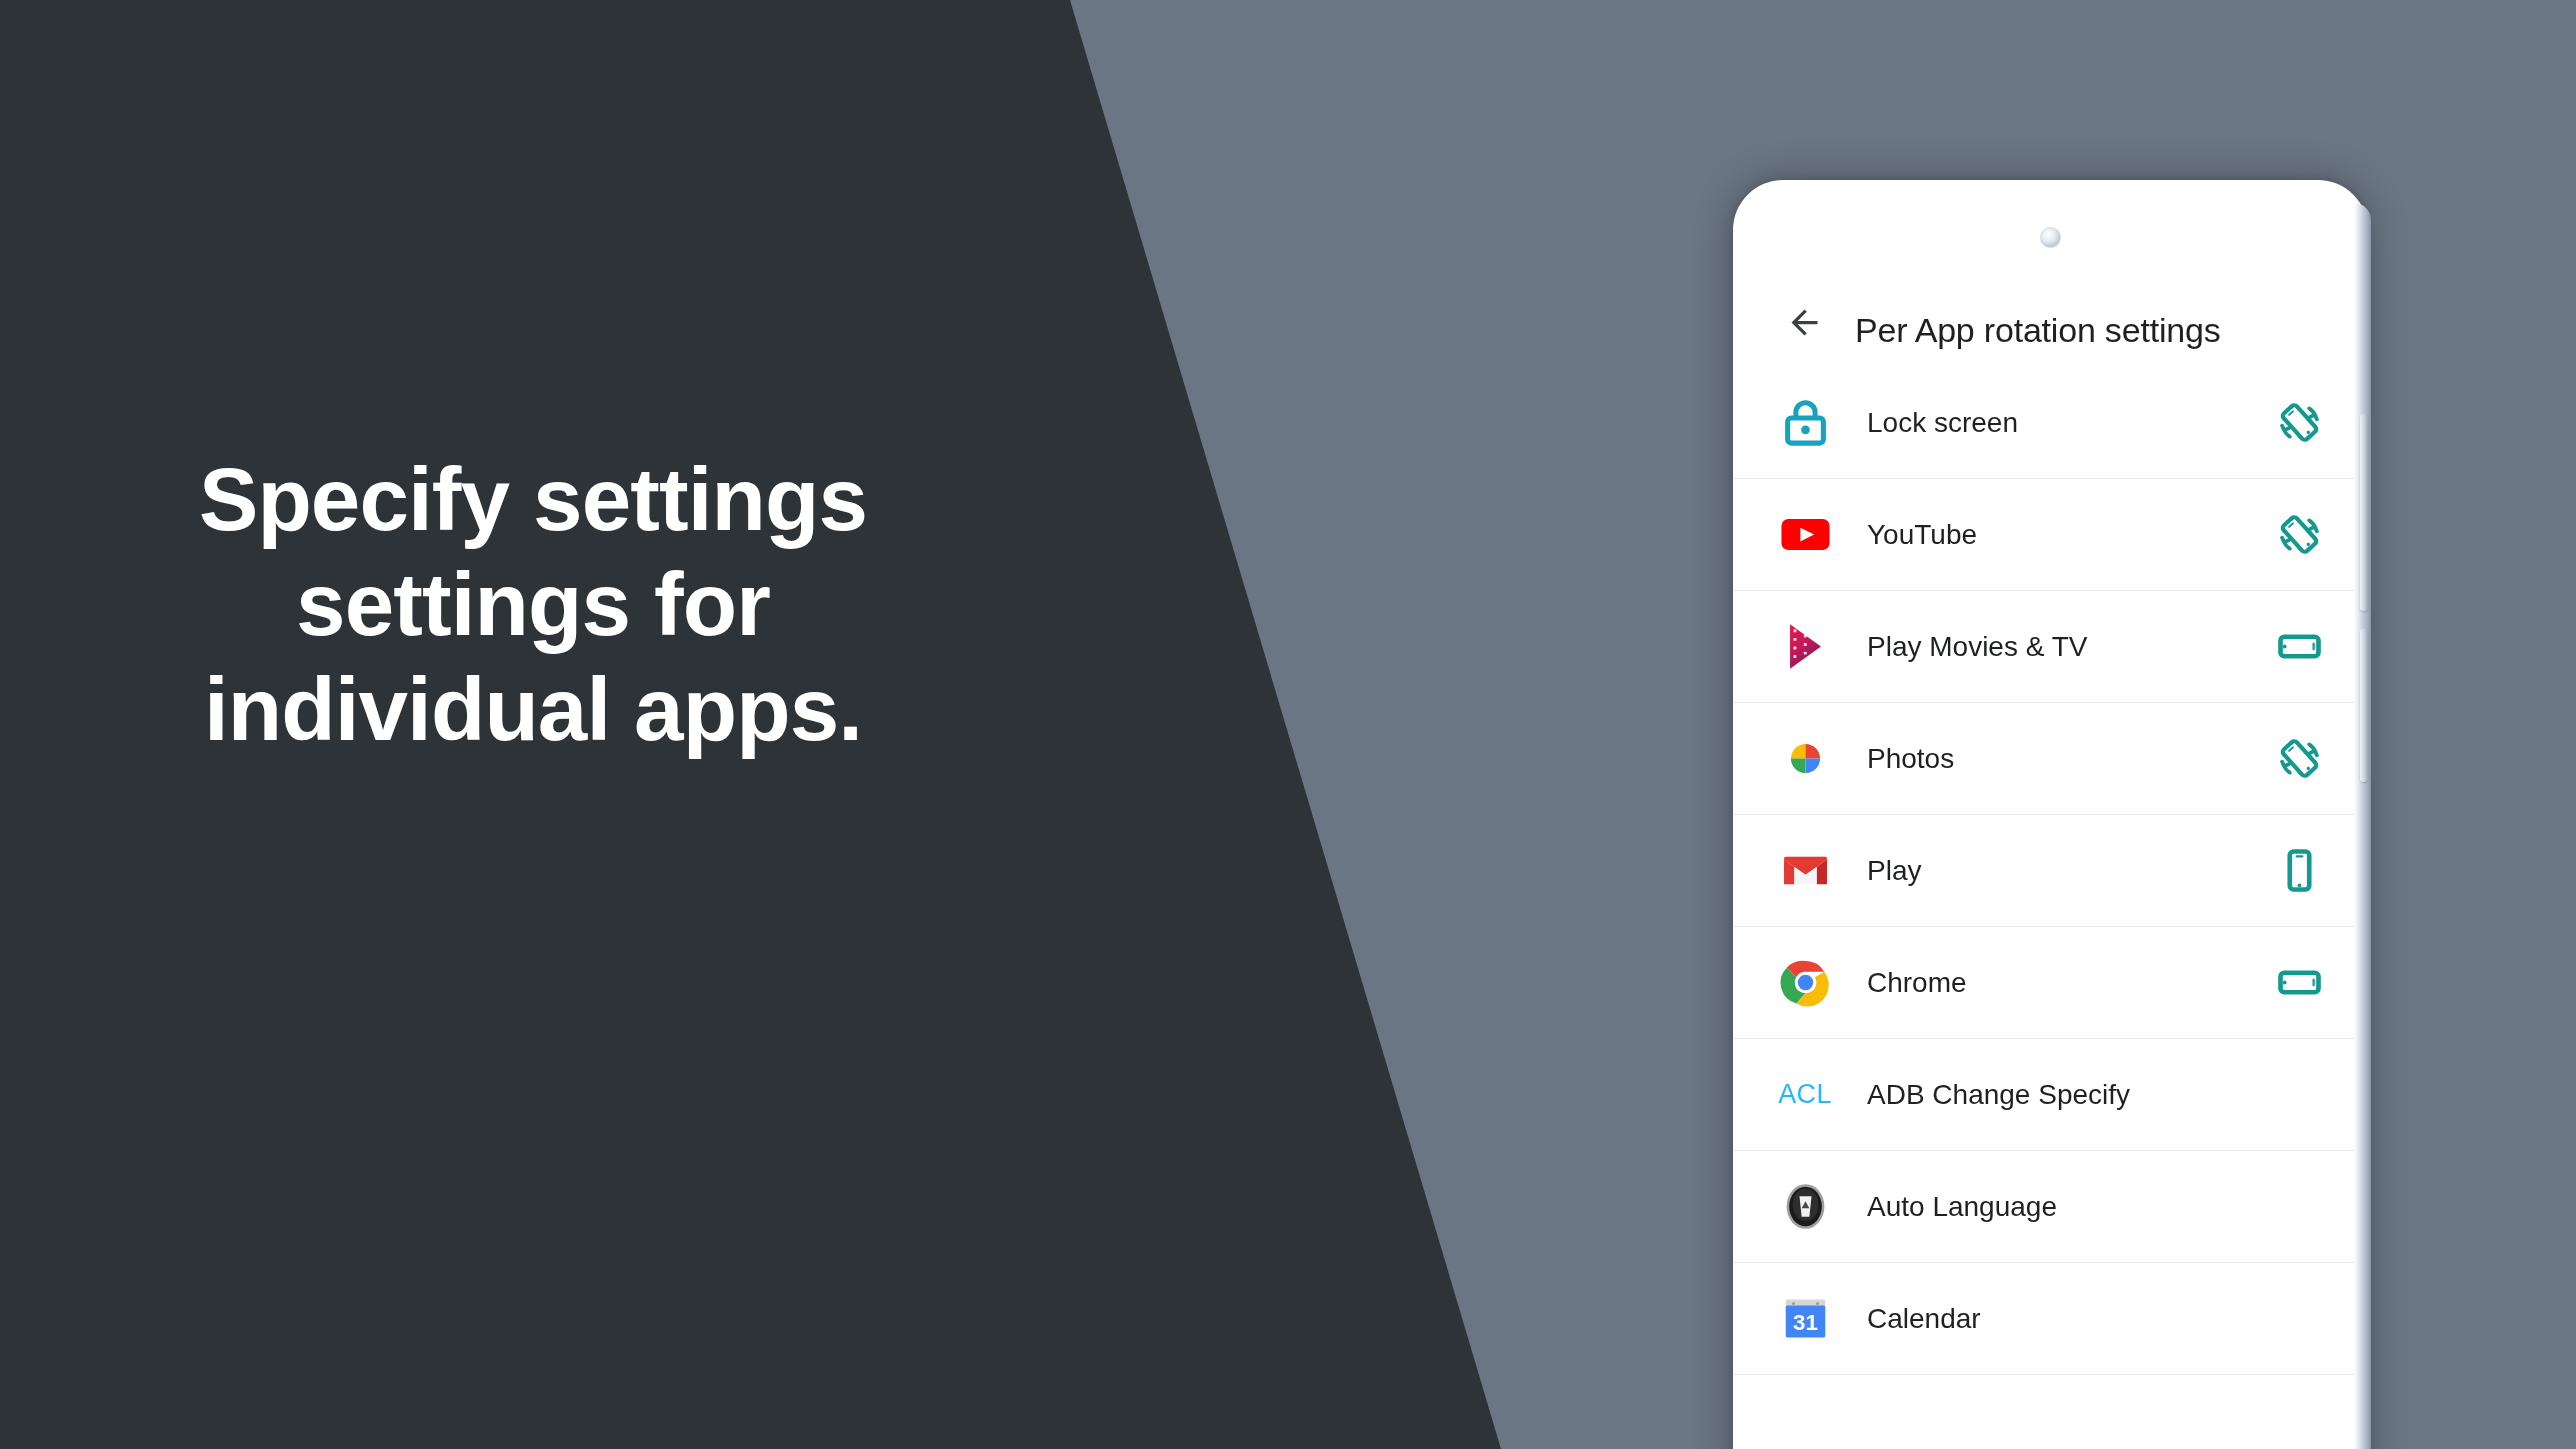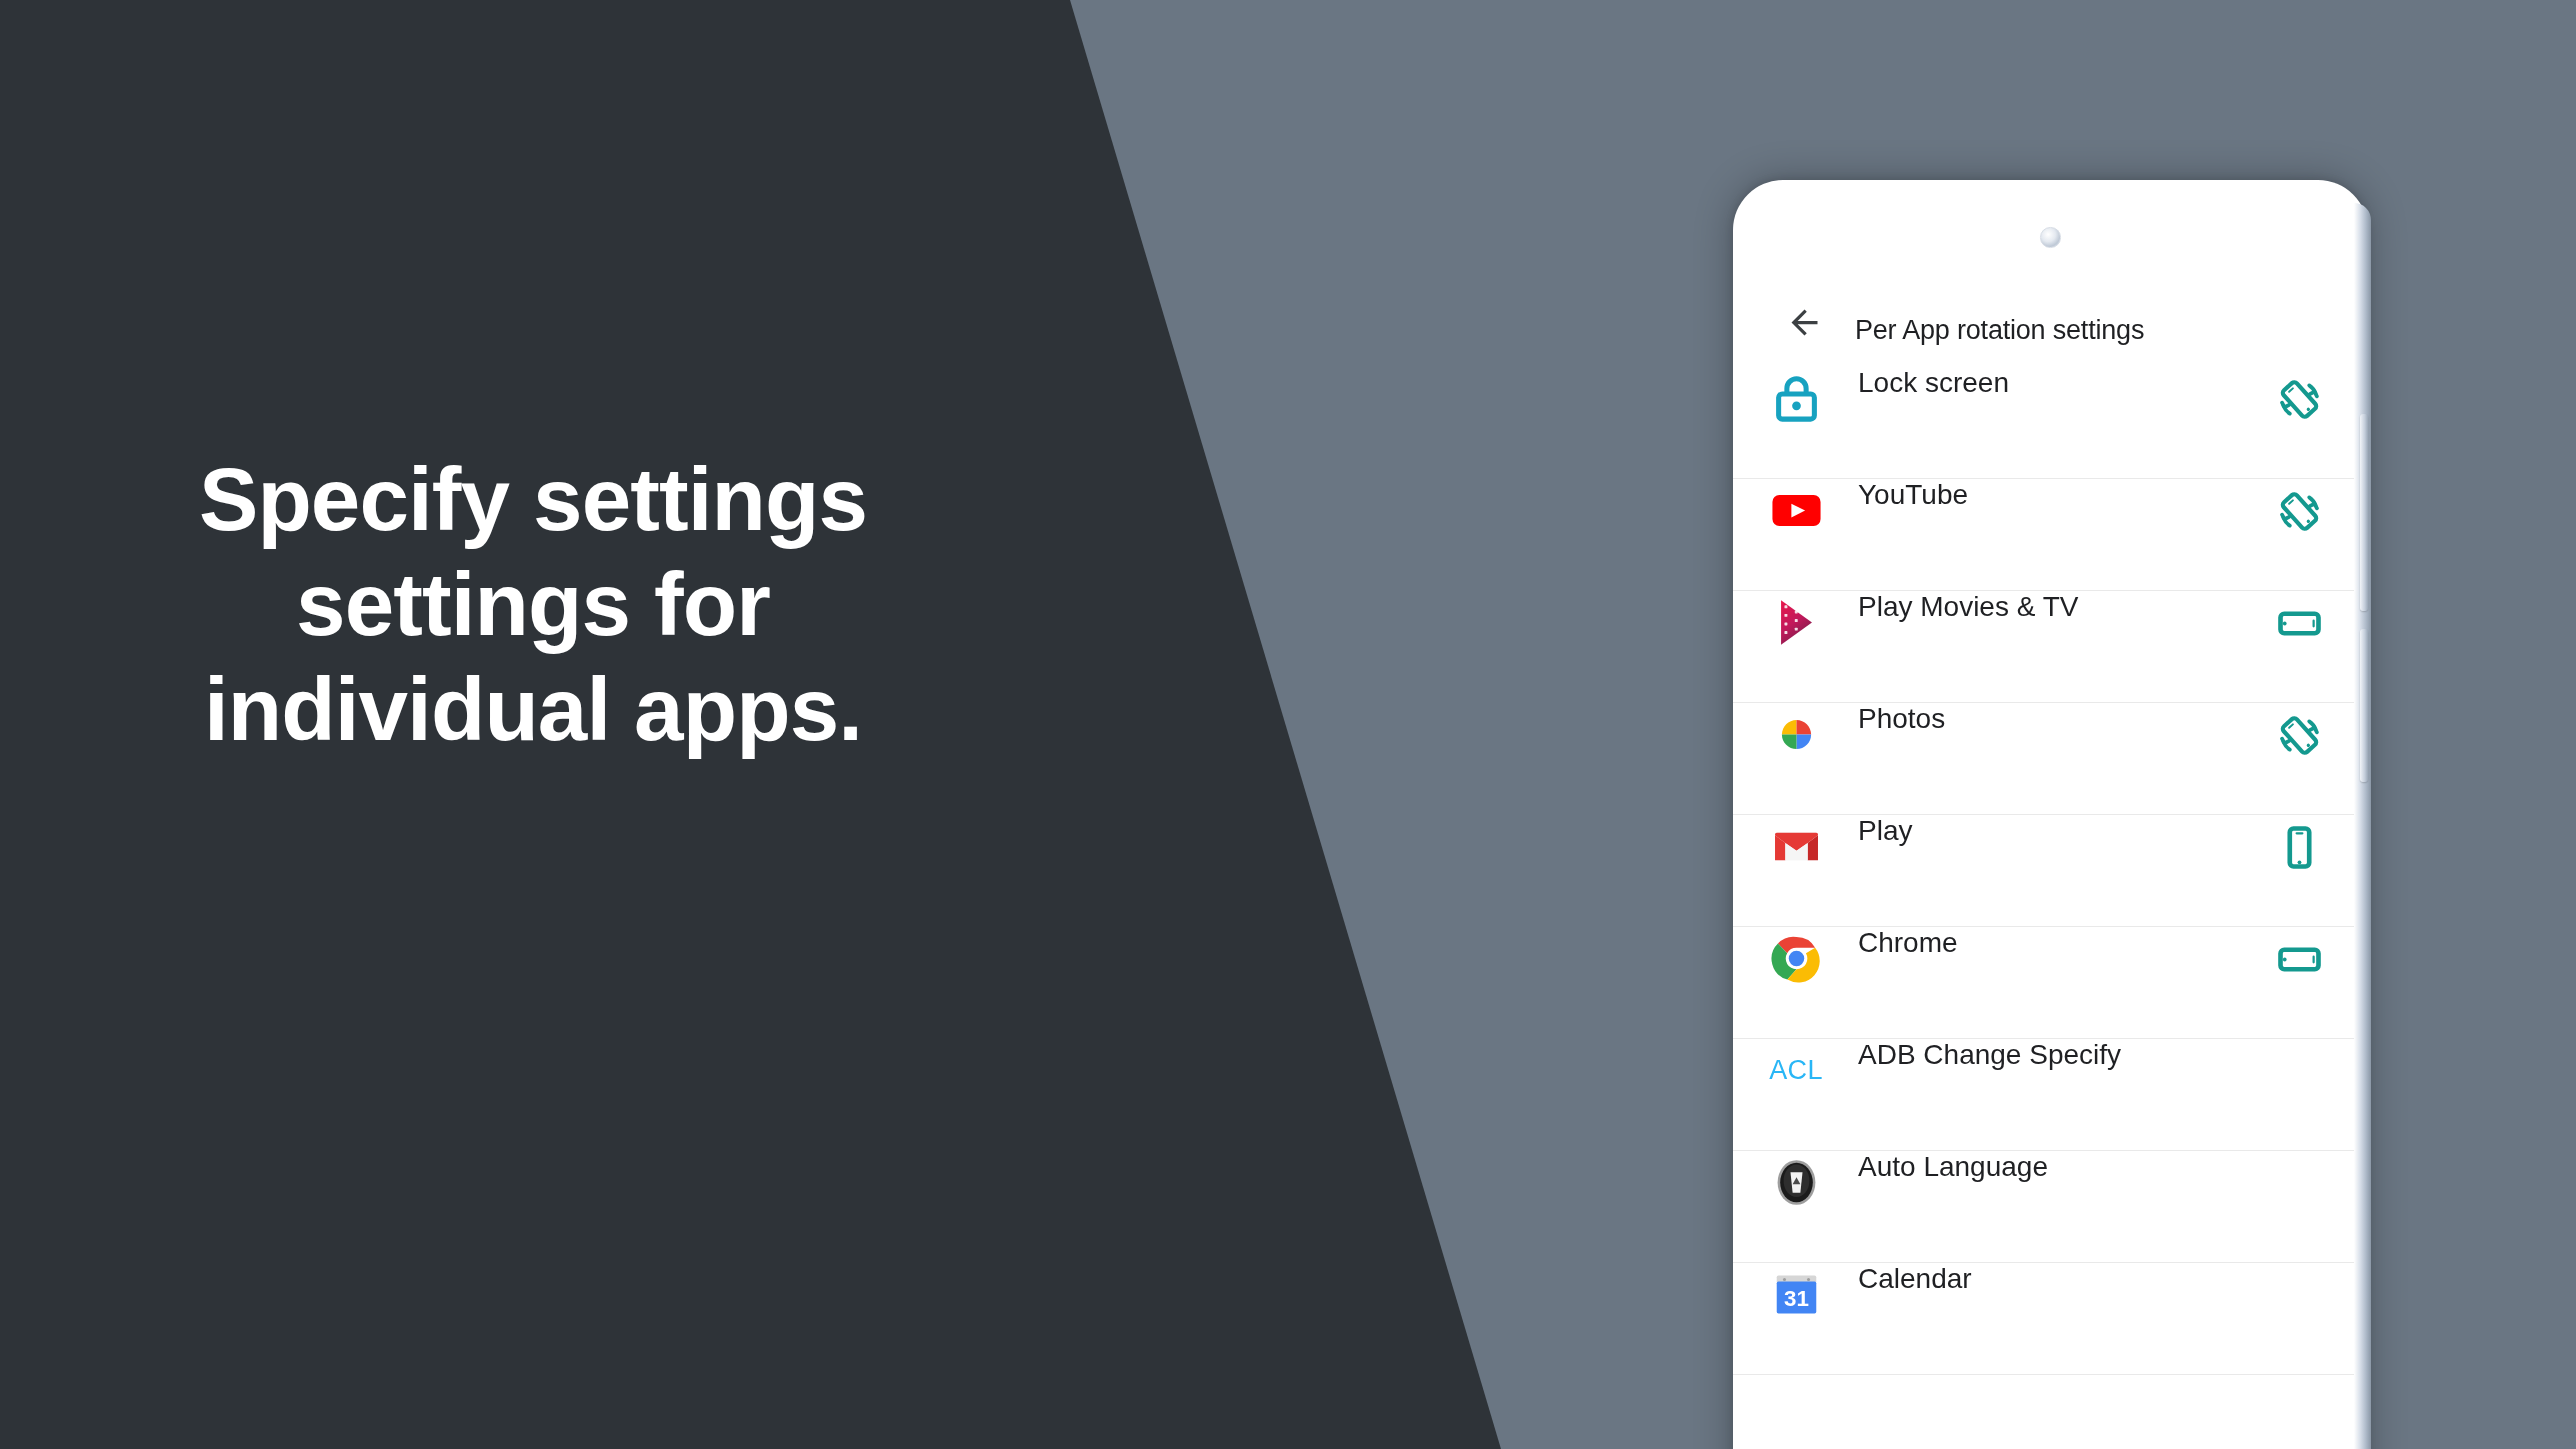--- a/index.html
+++ b/index.html
@@ -73,34 +73,34 @@
   }
 
   
   #app-bar {
     position:absolute; left:0; top:101px; width:100%; height:82px;
     display:flex; align-items:center; padding-left:52px;
   }
   #back-arrow { width:39px; height:39px; flex:0 0 auto; }
   #app-bar-title {
     margin-left:31px;
-    font-size:27px; color:#1F2023; letter-spacing:-0.2px;margin-top:16px;
+    font-size:34px; color:#1F2023; letter-spacing:-0.2px;margin-top:16px;
   }
 
   
   #app-list {
     position:absolute; left:0; top:187px; width:100%;
     bottom:0; overflow:hidden;
   }
   .row {
     position:relative;
     height:112px;
-    display:flex; 
+    display:flex; align-items:center;
     border-bottom:1.7px solid #E9E9E9;
-    padding:0 36px 0 32px;
+    padding:0 36px 0 41px;
   }
   .row-icon {
     width:62px; height:62px; flex:0 0 62px;
     display:flex; align-items:center; justify-content:center;
   }
   .row-label {
     flex:1 1 auto;
     margin-left:31px;
     font-size:28px; color:#1F2023;
     white-space:nowrap;

